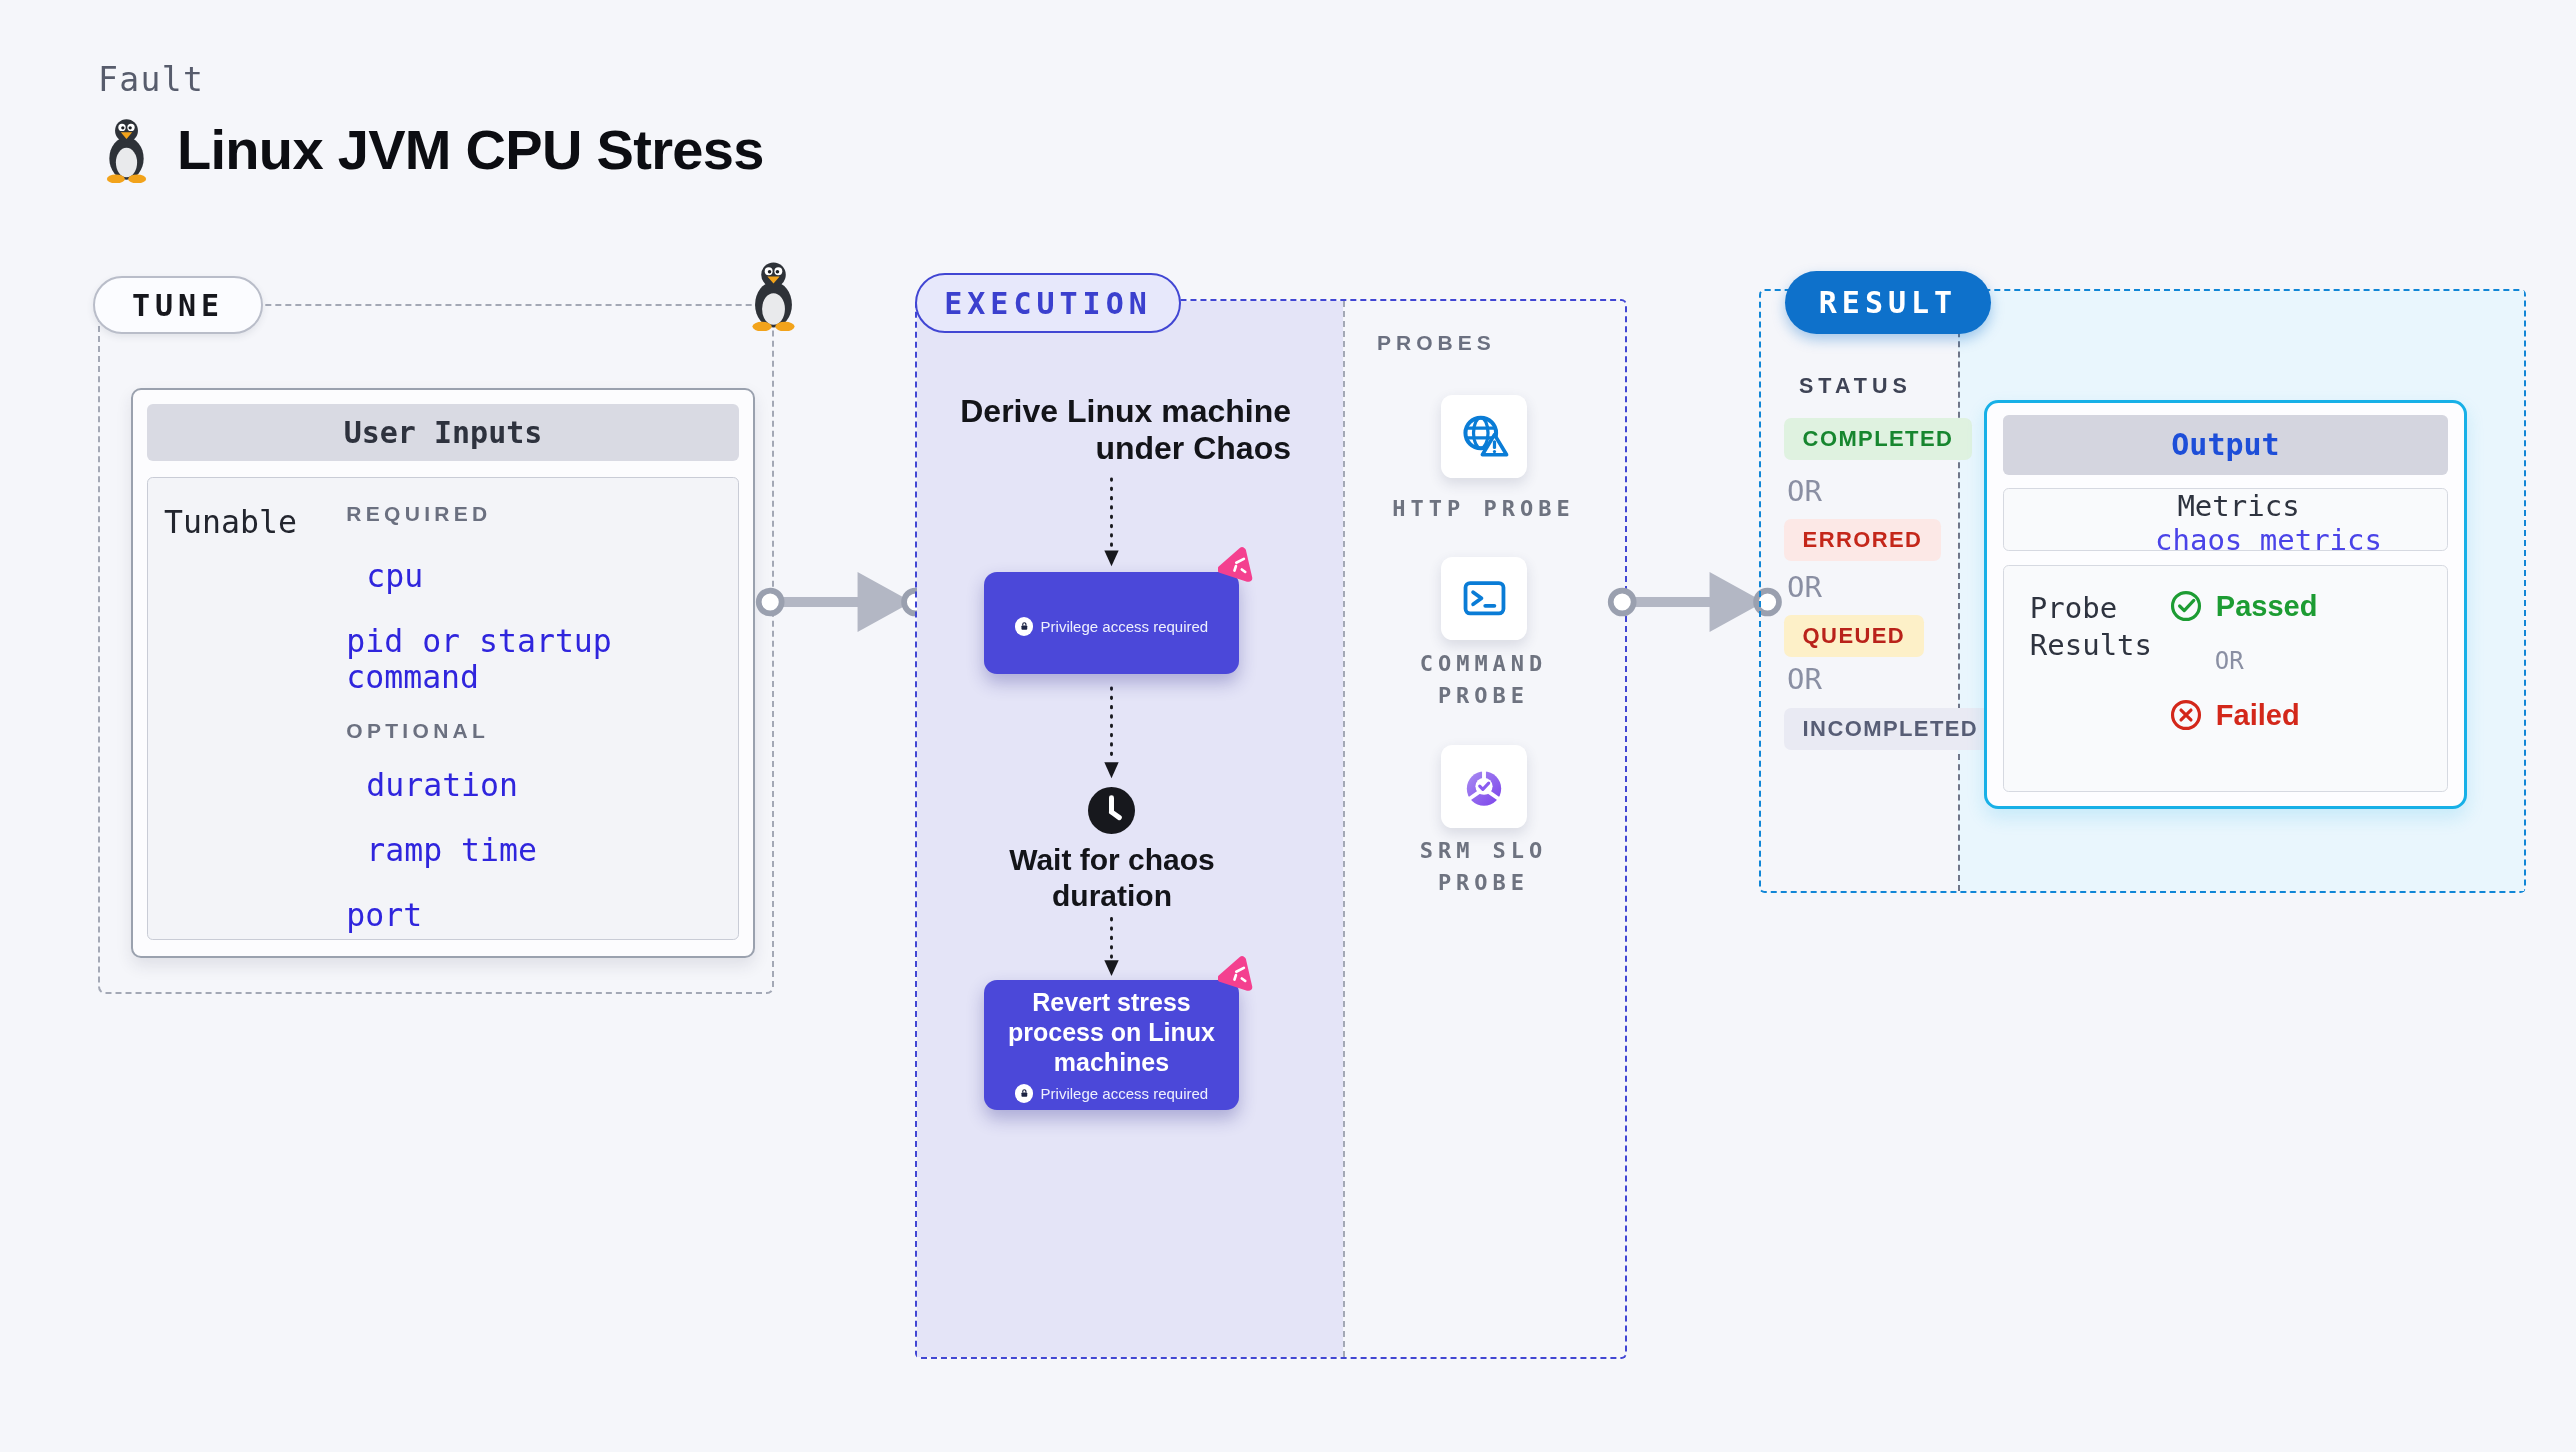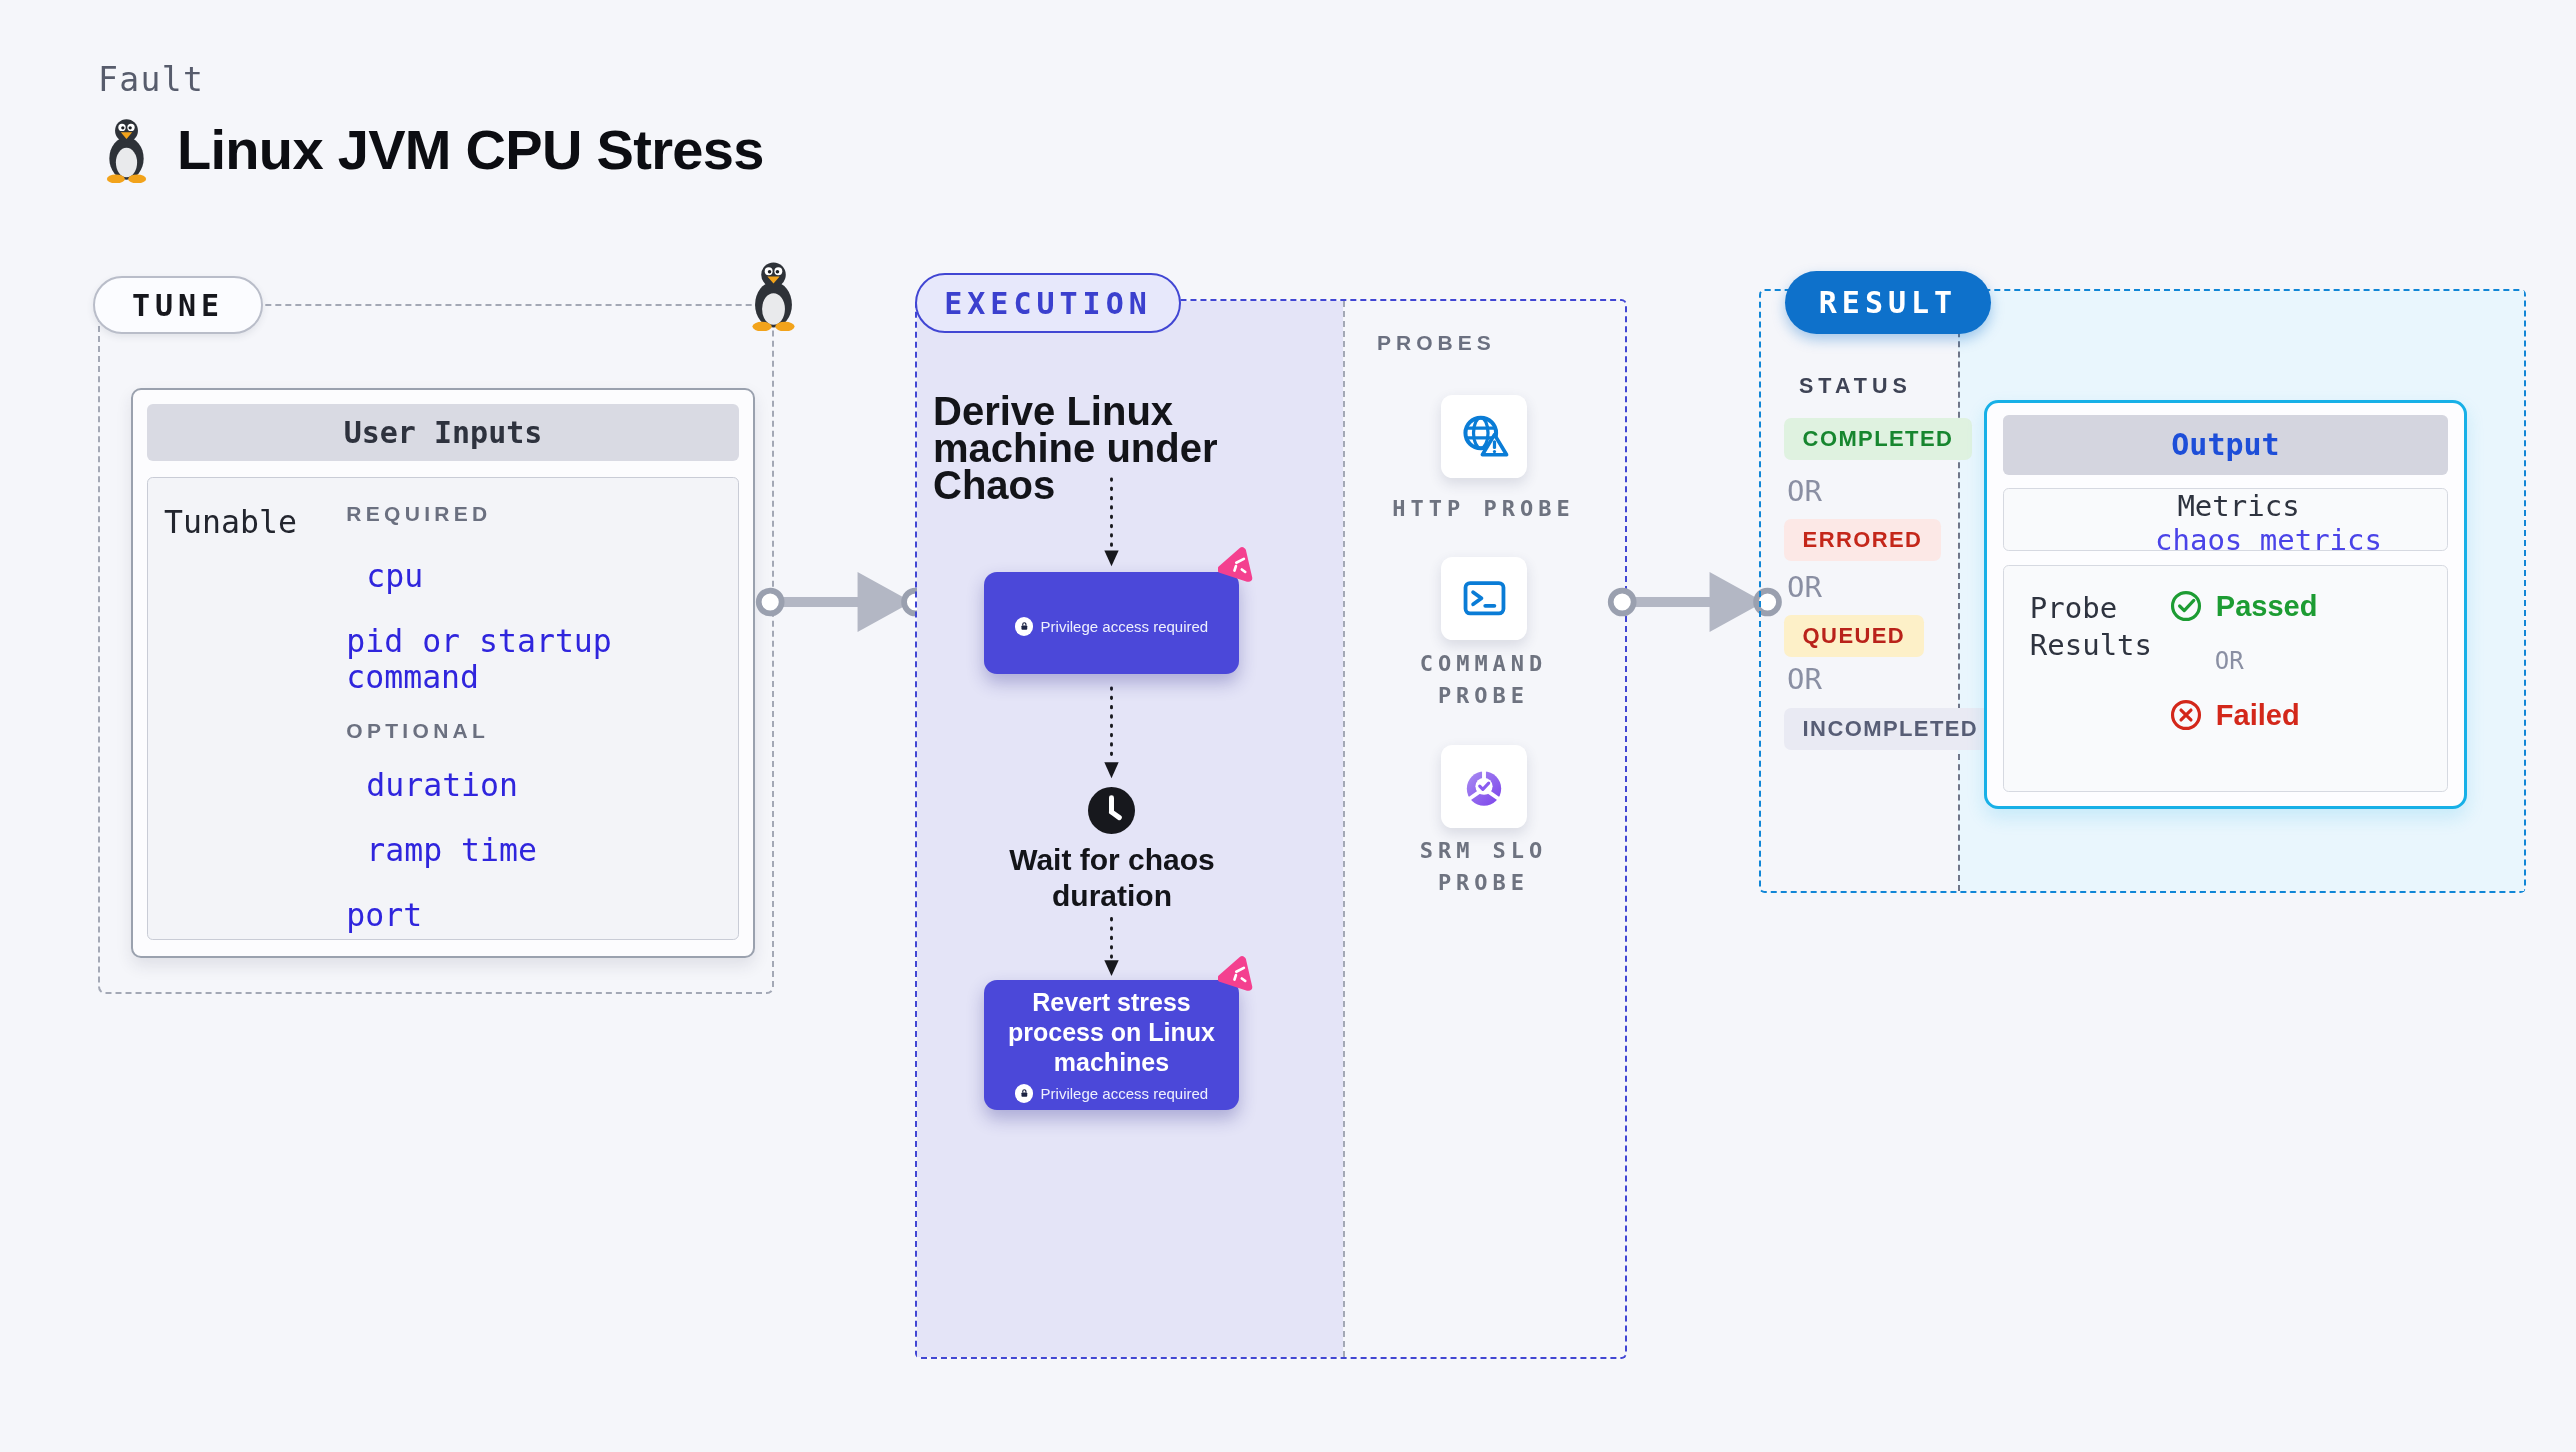--- a/index.html
+++ b/index.html
@@ -40,22 +40,22 @@
   .tunable{left:15.8px;top:26px;font-size:31.5px;color:#22252e;}
   .ui-col{left:198px;top:24px;display:flex;flex-direction:column;align-items:flex-start;}
   .sec-label{font-size:21px;font-weight:bold;letter-spacing:4.3px;color:#6b7080;}
   .ui-item{font-size:31.5px;color:#2f25dd;}
   .mb44{margin-bottom:31.5px;} .mb40{margin-bottom:29px;margin-left:20px;} .mb34{margin-bottom:24px;}
 
   
   .exec-box{left:915px;top:299px;width:708px;height:1056px;border:2.9px dashed #4146d3;border-radius:5.7px;}
   .exec-fill{left:0;top:0;bottom:0;width:426px;background:#e4e4f7;}
   .probes-divider{left:426px;top:0;bottom:0;width:0;border-left:2.1px dashed #a3a8b5;}
-  .derive-text{left:933px;top:393px;width:358px;text-align:left;
-    font-size:40px;font-weight:bold;line-height:37px;color:#131419;}
+  .derive-text{left:933px;top:393px;width:358px;text-align:right;
+    font-size:32px;font-weight:bold;line-height:37px;color:#131419;}
   .flow-node{width:255px;background:#4b48d9;border-radius:13px;z-index:2;
     display:flex;flex-direction:column;align-items:center;justify-content:center;
     box-shadow:0 8.6px 17px rgba(43,41,140,.30);color:#ffffff;text-align:center;cursor:pointer;}
   .stress-node{left:984px;top:572px;height:102px;}
   .revert-node{left:984px;top:980px;height:130px;}
   .node-title{font-size:26.5px;font-weight:bold;line-height:31.5px;padding:0 11.5px;}
   .node-title.small{font-size:25px;line-height:30px;}
   .priv-row{display:flex;align-items:center;gap:7.2px;margin-top:7.2px;}
   .priv-circle{width:18.6px;height:18.6px;border-radius:50%;background:#ffffff;
     display:flex;align-items:center;justify-content:center;}

